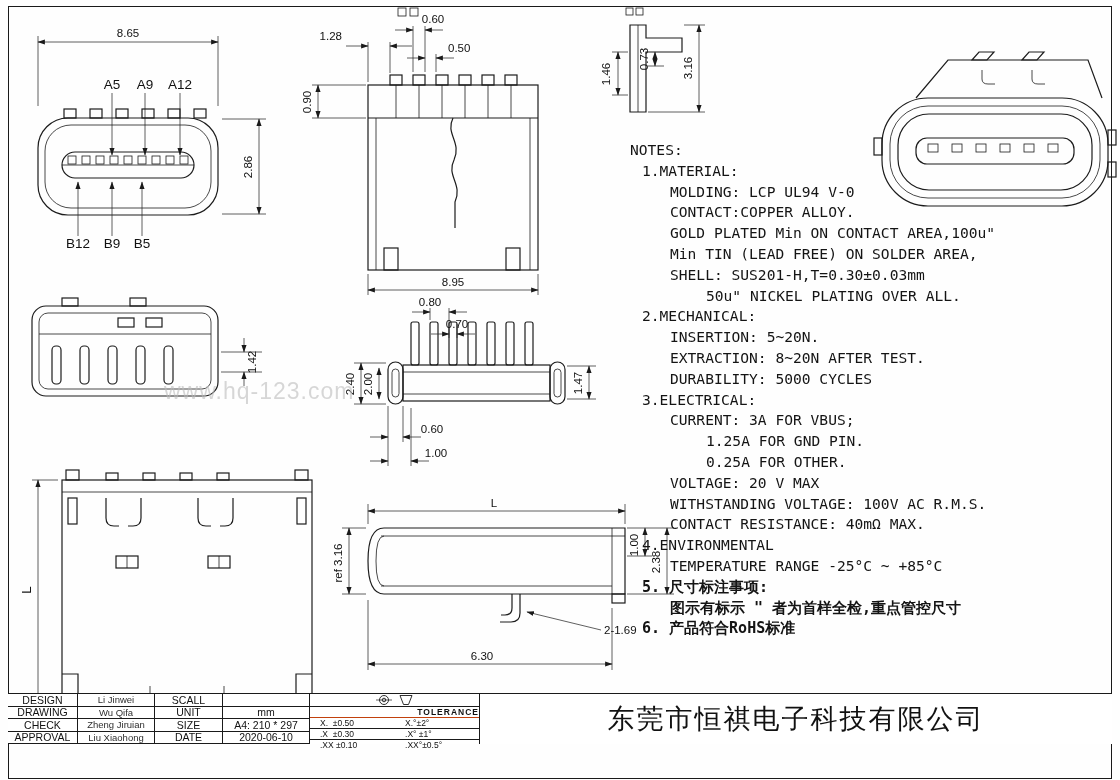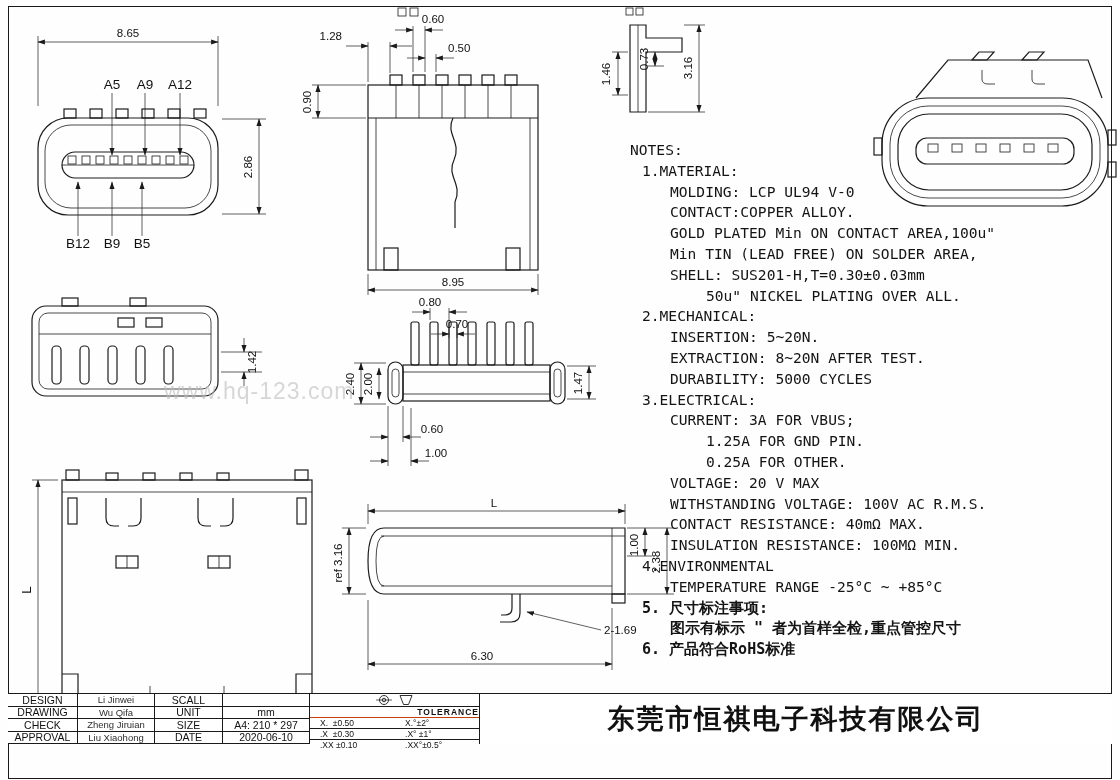--- a/index.html
+++ b/index.html
@@ -36,21 +36,21 @@
   .tol-row:last-child{border-bottom:none}
   .tol-row span{white-space:pre}
   .tol-lin{flex:1.15;padding-left:10px}
   .tol-ang{flex:1}
   .tb-info{width:262px;border-right:1px solid #1a1a1a;display:flex;flex-direction:column}
   .info-heights{height:18px;border-bottom:1px solid #1a1a1a;font-size:12.5px;line-height:17px;padding-left:4px;white-space:nowrap}
   .info-title-label{height:13px;font-size:10.5px;line-height:13px;padding-left:4px;font-weight:bold}
   .info-title-value{flex:1;font-size:13px;padding-left:6px;display:flex;align-items:center;
     font-family:"Liberation Serif",serif;white-space:nowrap}
   .tb-company{flex:1;display:flex;align-items:center;justify-content:center;font-size:27px;
-    font-weight:700;letter-spacing:2px;white-space:nowrap}
+    font-weight:400;letter-spacing:2px;white-space:nowrap}
 </style>
 </head>
 <body>
 
 <div class="sheet">
 
   <svg class="cad" width="1120" height="780" viewBox="0 0 1120 780">
     <defs>
       <marker id="ar" viewBox="0 0 10 10" refX="9.2" refY="5" markerWidth="10" markerHeight="10" orient="auto-start-reverse">
         <path d="M0,1.6 L10,5 L0,8.4 Z" fill="#1a1a1a"></path>
@@ -353,21 +353,20 @@
       <div class="note-line indent-2">INSERTION: 5~20N.</div>
       <div class="note-line indent-2">EXTRACTION: 8~20N AFTER TEST.</div>
       <div class="note-line indent-2">DURABILITY: 5000 CYCLES</div>
       <div class="note-line indent-1">3.ELECTRICAL:</div>
       <div class="note-line indent-2">CURRENT: 3A FOR VBUS;</div>
       <div class="note-line indent-3">1.25A FOR GND PIN.</div>
       <div class="note-line indent-3">0.25A FOR OTHER.</div>
       <div class="note-line indent-2">VOLTAGE: 20 V MAX</div>
       <div class="note-line indent-2">WITHSTANDING VOLTAGE: 100V AC R.M.S.</div>
       <div class="note-line indent-2">CONTACT RESISTANCE: 40mΩ MAX.</div>
-      <div class="note-line indent-2">INSULATION RESISTANCE: 100MΩ MIN.</div>
       <div class="note-line indent-1">4.ENVIRONMENTAL</div>
       <div class="note-line indent-2">TEMPERATURE RANGE -25°C ~ +85°C</div>
       <div class="note-line indent-1 bold">5. 尺寸标注事项:</div>
       <div class="note-line indent-2 bold">图示有标示 " 者为首样全检,重点管控尺寸</div>
       <div class="note-line indent-1 bold">6. 产品符合RoHS标准</div>
     </div>
 
   <div class="sheet-border"></div>
 
   <div class="tb">

